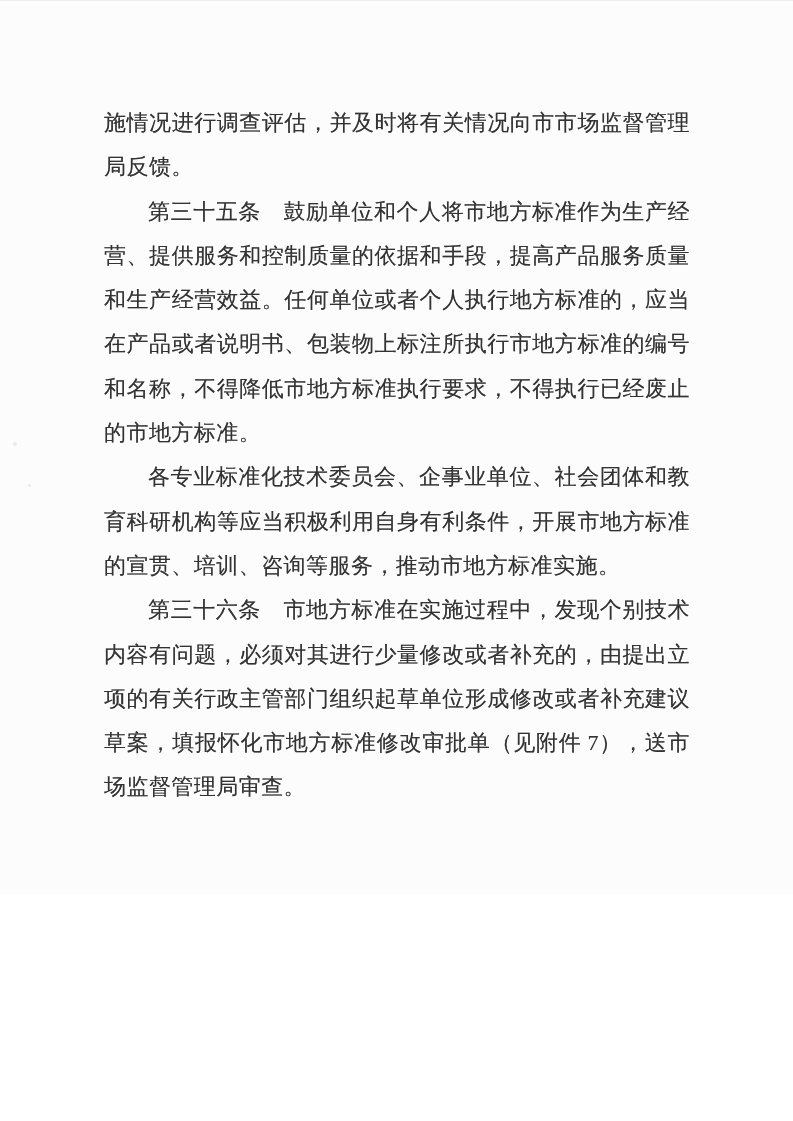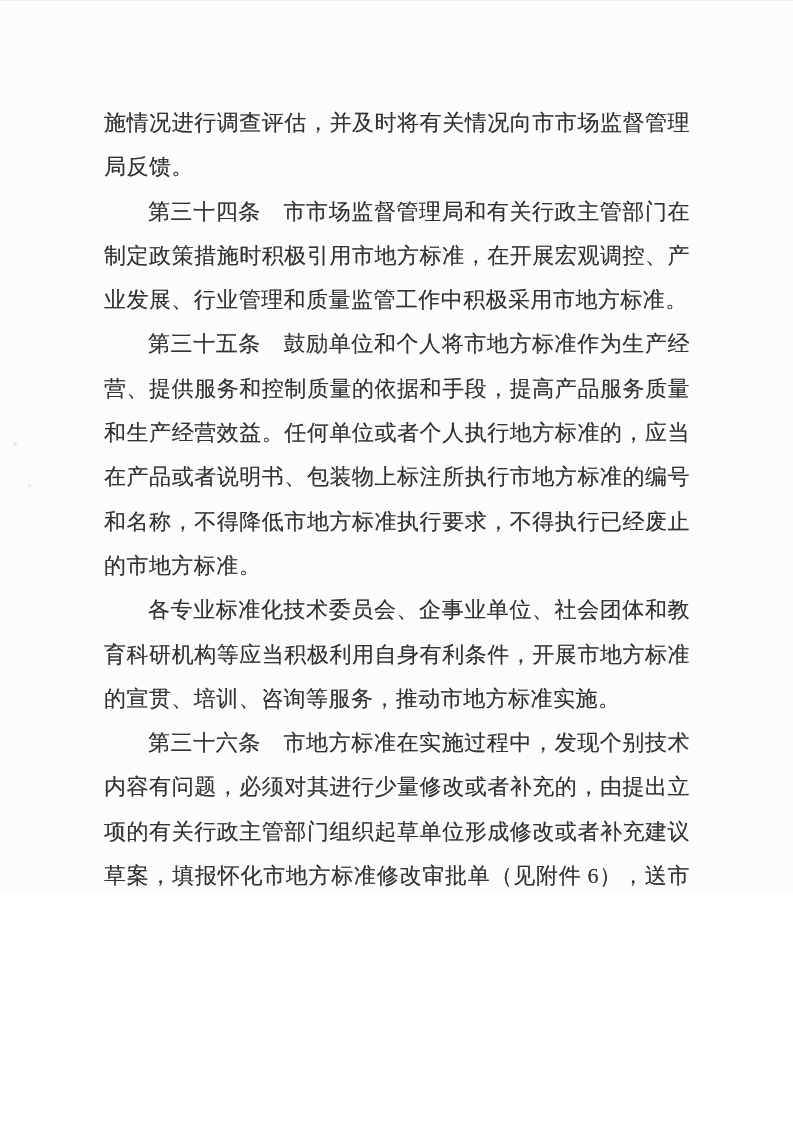--- a/index.html
+++ b/index.html
@@ -57,24 +57,23 @@
   .speck.s1 { left: 13px; top: 441px; width: 4px; height: 4px; }
   .speck.s2 { left: 28px; top: 483px; width: 3px; height: 3px; }
 </style>
 </head>
 <body>
 
 <div class="page">
 
   <div class="body-text">
     <p>施情况进行调查评估，并及时将有关情况向市市场监督管理局反馈。</p>
-    <p class="indent">第三十四条　市市场监督管理局和有关行政主管部门在制定政策措施时积极引用市地方标准，在开展宏观调控、产业发展、行业管理和质量监管工作中积极采用市地方标准。</p>
     <p class="indent">第三十五条　鼓励单位和个人将市地方标准作为生产经营、提供服务和控制质量的依据和手段，提高产品服务质量和生产经营效益。任何单位或者个人执行地方标准的，应当在产品或者说明书、包装物上标注所执行市地方标准的编号和名称，不得降低市地方标准执行要求，不得执行已经废止的市地方标准。</p>
     <p class="indent">各专业标准化技术委员会、企事业单位、社会团体和教育科研机构等应当积极利用自身有利条件，开展市地方标准的宣贯、培训、咨询等服务，推动市地方标准实施。</p>
-    <p class="indent">第三十六条　市地方标准在实施过程中，发现个别技术内容有问题，必须对其进行少量修改或者补充的，由提出立项的有关行政主管部门组织起草单位形成修改或者补充建议草案，填报怀化市地方标准修改审批单（见附件 6），送市场监督管理局审查。</p>
+    <p class="indent">第三十六条　市地方标准在实施过程中，发现个别技术内容有问题，必须对其进行少量修改或者补充的，由提出立项的有关行政主管部门组织起草单位形成修改或者补充建议草案，填报怀化市地方标准修改审批单（见附件 7），送市场监督管理局审查。</p>
   </div>
 
   <div class="page-number">— 11 —</div>
 
   <span class="speck s1"></span>
   <span class="speck s2"></span>
 
 </div>
 
 </body></html>

